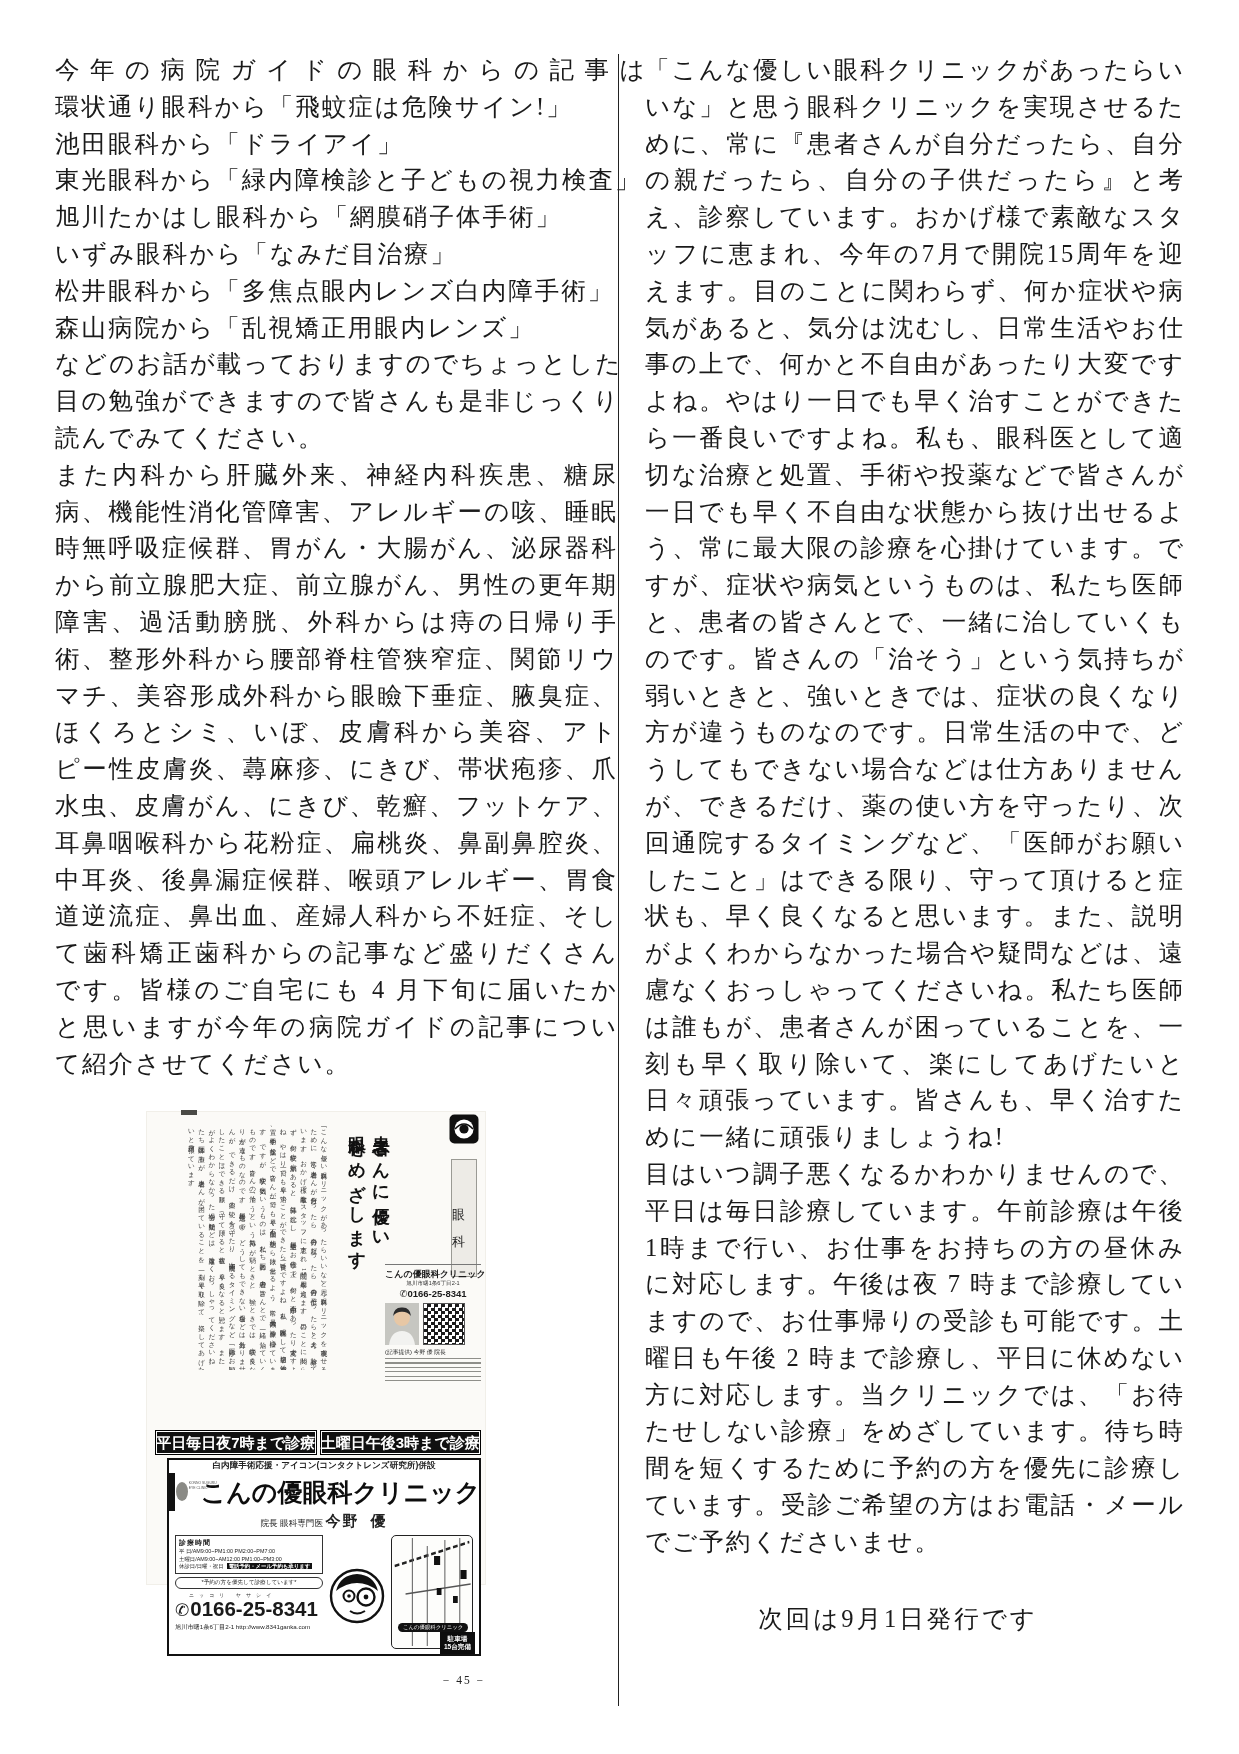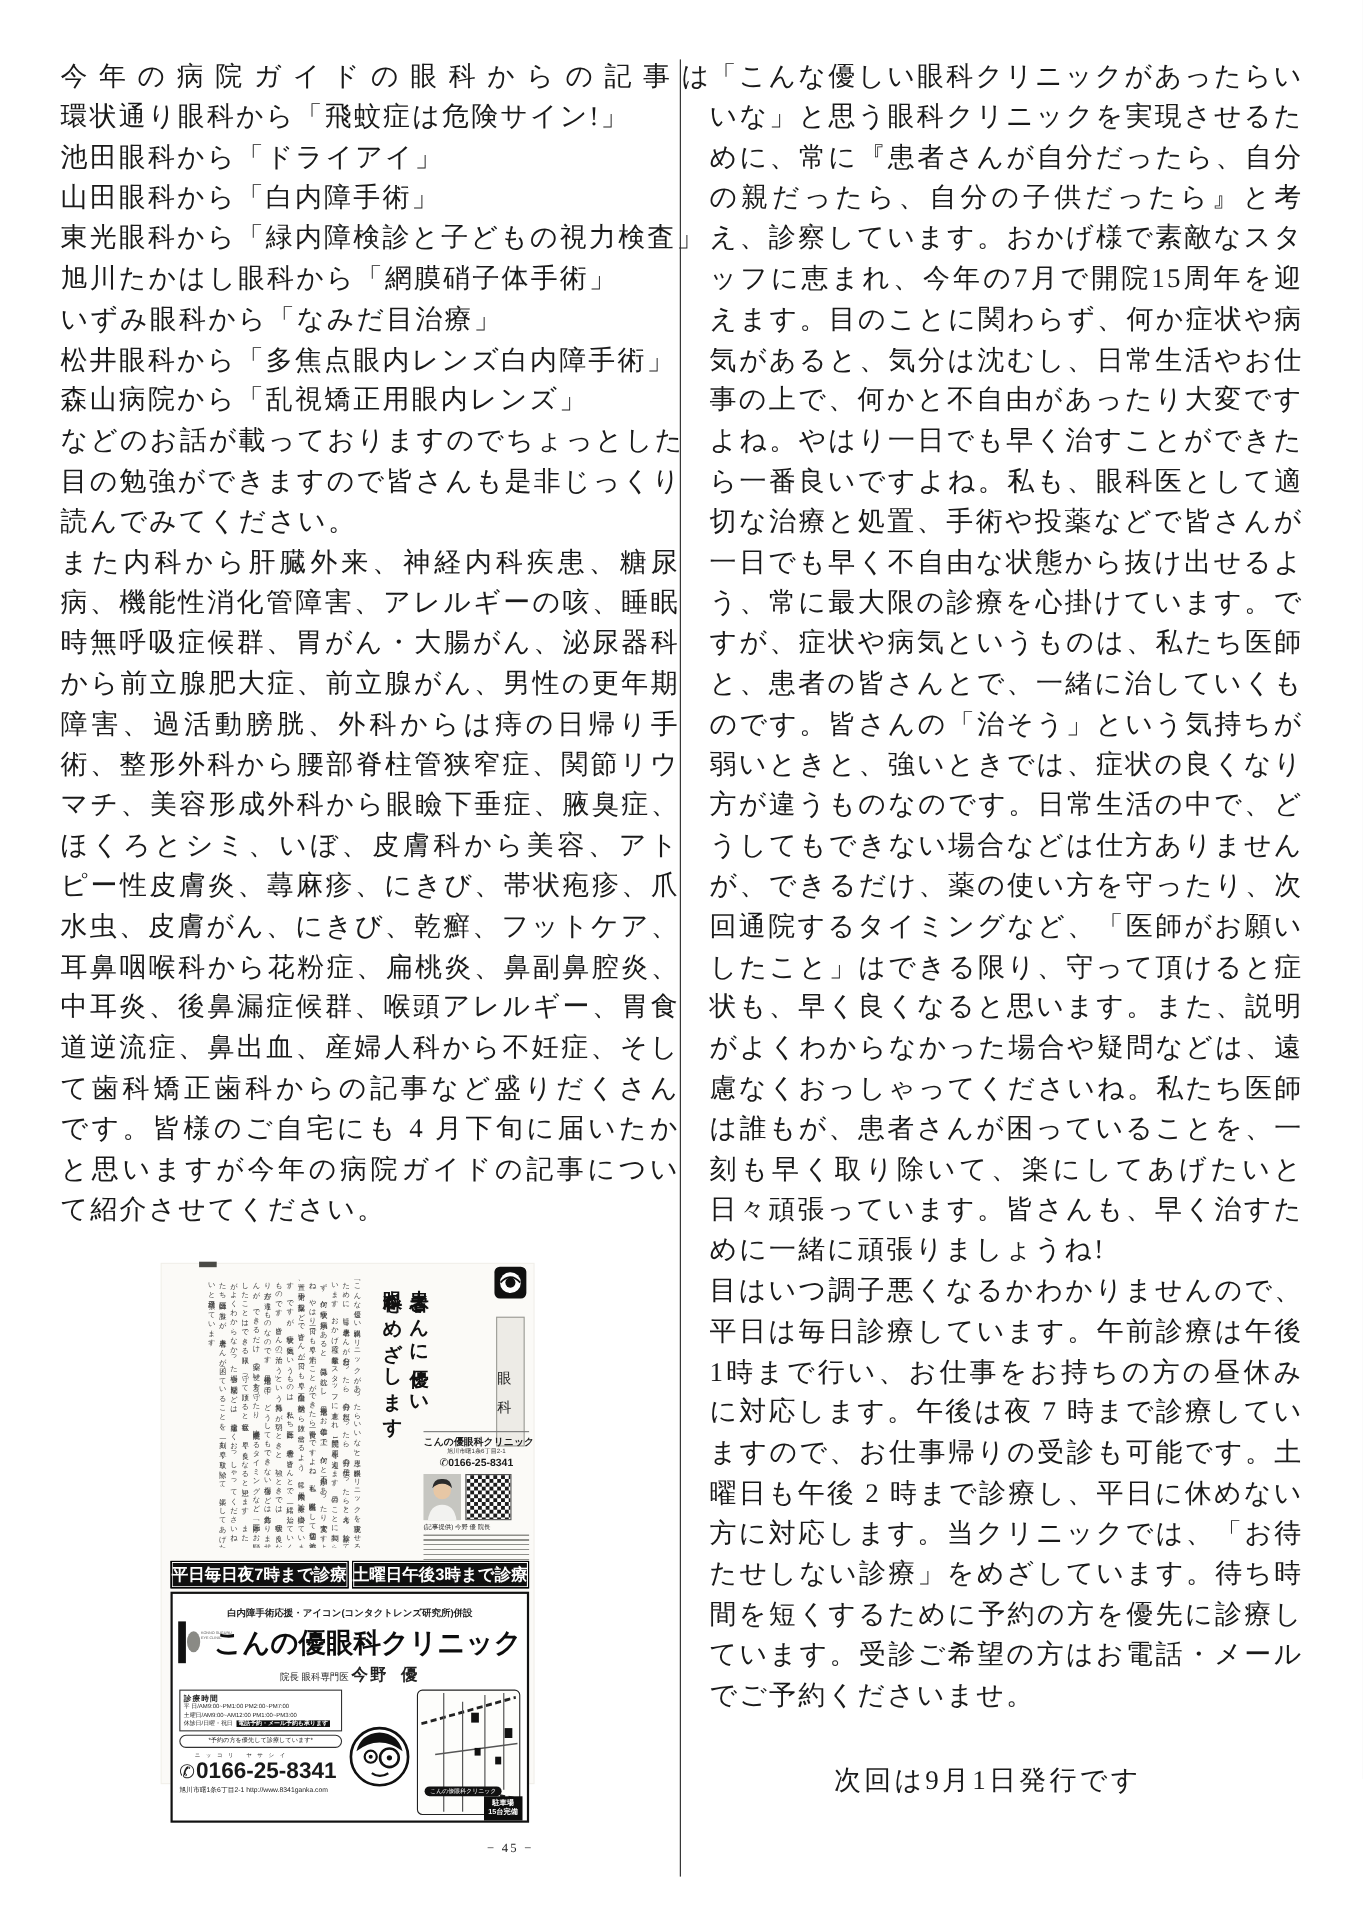--- a/index.html
+++ b/index.html
@@ -52,23 +52,23 @@
   .qr{width:40px;height:40px;border:1px solid #555;background:
       repeating-conic-gradient(#1c1c1c 0% 25%, #ffffff 0% 50%) 0 0/7px 7px;flex:none;}
   .ip-byline{font-size:5.8px;margin-top:3px;letter-spacing:0;color:#222;line-height:8px;}
   .ip-bio{margin-top:2px;height:24px;
       background:repeating-linear-gradient(180deg,#8f8f8a 0 1.1px,transparent 1.1px 4.4px);}
   
   .banner{display:flex;gap:3px;margin:4px 4px 0 8px;
           font-family:"Liberation Sans","DejaVu Sans",sans-serif;}
   .banner-seg{flex:1;background:#101010;color:#fff;font-weight:bold;font-size:15px;
               letter-spacing:0;text-align:center;line-height:23px;height:23px;white-space:nowrap;
-              border:1px solid #000;box-shadow:inset 0 0 0 1px #fff;}
+              border:1px solid #000;box-shadow:inset 0 0 0 1px #fff;margin-top:48px;}
   
-  .adbox{border:2.5px solid #111;margin:3px 4px 0 8px;padding:12px 6px 5px 6px;
+  .adbox{border:2.5px solid #111;margin:3px 4px 0 20px;padding:0 6px 5px 6px;
          font-family:"Liberation Sans","DejaVu Sans",sans-serif;letter-spacing:0;
          text-align:left;line-height:normal;background:#fff;}
   .ad-tagline{text-align:center;font-size:8.6px;font-weight:bold;color:#222;}
   .ad-namerow{display:flex;align-items:center;justify-content:center;gap:7px;margin-top:1px;}
   .ad-logo{position:relative;width:26px;height:38px;flex:none;}
   .logo-bar{position:absolute;left:0;top:0;width:7px;height:38px;background:#111;}
   .logo-dot{position:absolute;left:8px;top:9px;width:12px;height:19px;background:#8a8a85;border-radius:50%;}
   .logo-text{position:absolute;left:21px;top:8px;font-size:3.4px;line-height:4.4px;color:#555;white-space:pre-line;width:30px;}
   .ad-name{font-size:25px;font-weight:900;color:#0d0d0d;white-space:nowrap;}
   .ad-director{text-align:center;font-size:8.6px;color:#222;margin-top:1px;}
@@ -100,21 +100,20 @@
 <body>
 
 <div class="page">
   <div class="cols">
 
     <div class="col left">
       <div>
         <div class="line stretch">今年の病院ガイドの眼科からの記事は</div>
         <div class="line">環状通り眼科から「飛蚊症は危険サイン!」</div>
         <div class="line">池田眼科から「ドライアイ」</div>
-        <div class="line">山田眼科から「白内障手術」</div>
         <div class="line">東光眼科から「緑内障検診と子どもの視力検査」</div>
         <div class="line">旭川たかはし眼科から「網膜硝子体手術」</div>
         <div class="line">いずみ眼科から「なみだ目治療」</div>
         <div class="line">松井眼科から「多焦点眼内レンズ白内障手術」</div>
         <div class="line">森山病院から「乱視矯正用眼内レンズ」</div>
         <div class="line">などのお話が載っておりますのでちょっとした</div>
         <div class="line">目の勉強ができますので皆さんも是非じっくり</div>
         <div class="line">読んでみてください。</div>
       </div>
       <p class="para">また内科から肝臓外来、神経内科疾患、糖尿病、機能性消化管障害、アレルギーの咳、睡眠時無呼吸症候群、胃がん・大腸がん、泌尿器科から前立腺肥大症、前立腺がん、男性の更年期障害、過活動膀胱、外科からは痔の日帰り手術、整形外科から腰部脊柱管狭窄症、関節リウマチ、美容形成外科から眼瞼下垂症、腋臭症、ほくろとシミ、いぼ、皮膚科から美容、アトピー性皮膚炎、蕁麻疹、にきび、帯状疱疹、爪水虫、皮膚がん、にきび、乾癬、フットケア、耳鼻咽喉科から花粉症、扁桃炎、鼻副鼻腔炎、中耳炎、後鼻漏症候群、喉頭アレルギー、胃食道逆流症、鼻出血、産婦人科から不妊症、そして歯科矯正歯科からの記事など盛りだくさんです。皆様のご自宅にも 4 月下旬に届いたかと思いますが今年の病院ガイドの記事について紹介させてください。</p>

